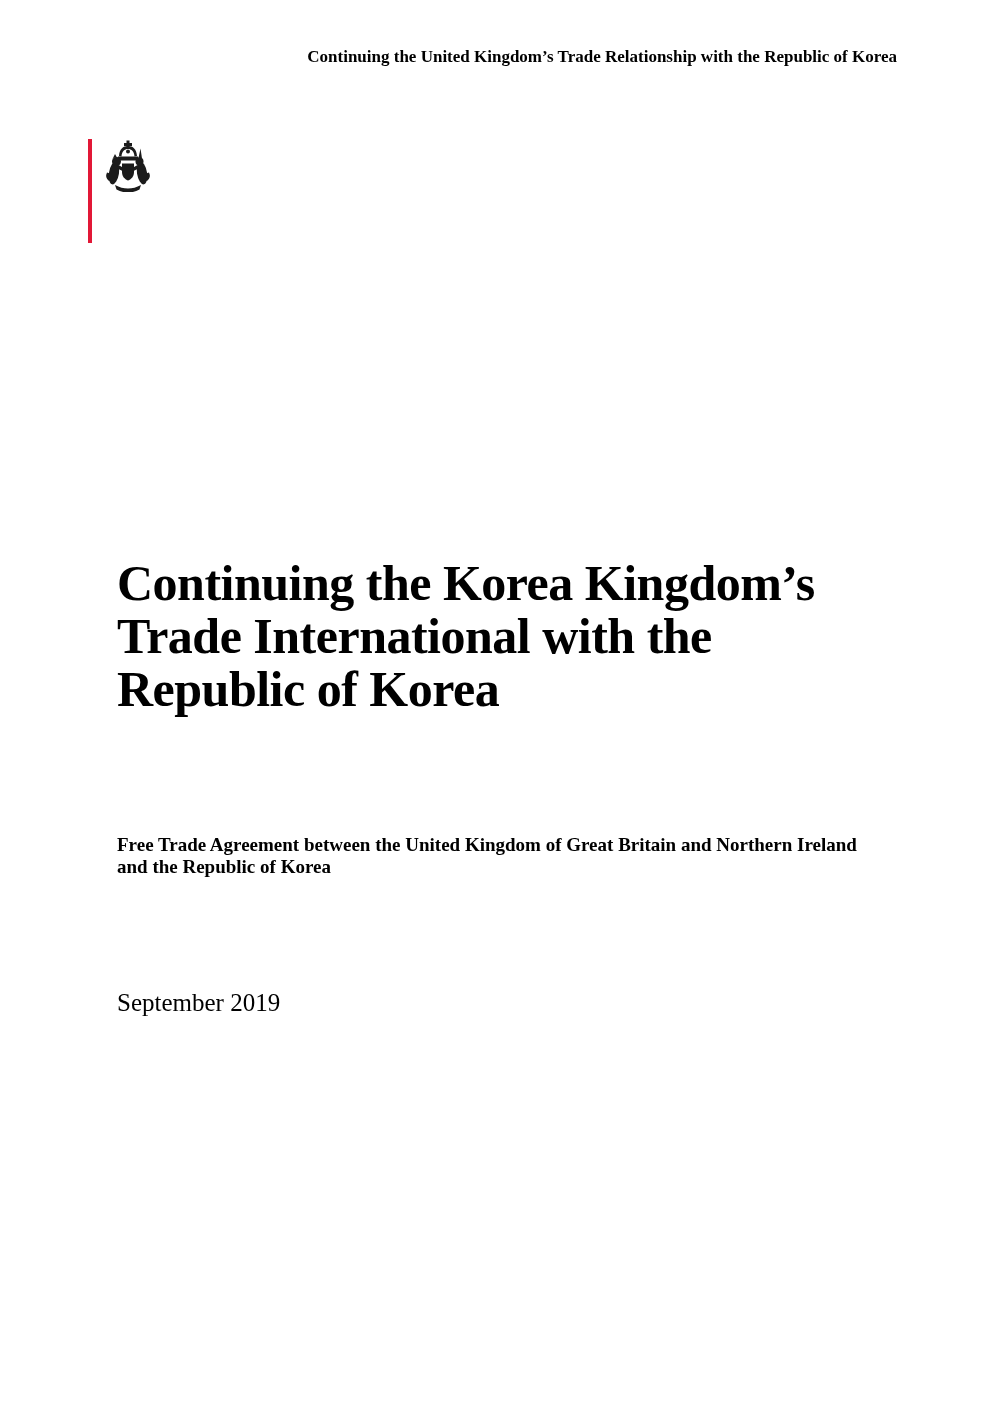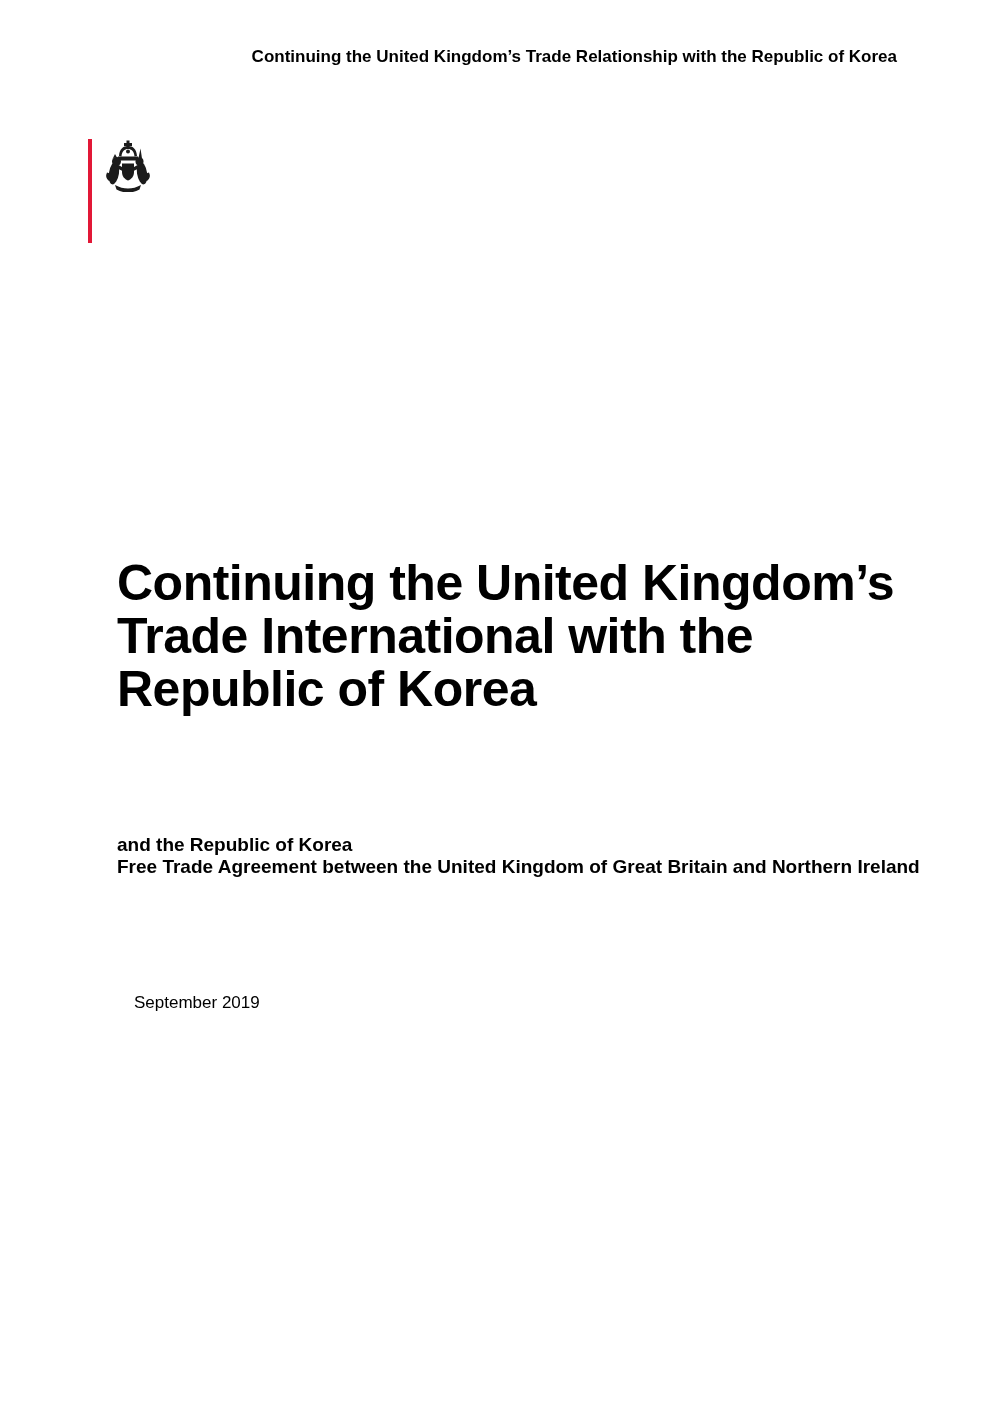--- a/index.html
+++ b/index.html
@@ -2,21 +2,21 @@
 <html><head>
 <meta charset="utf-8">
 <style>
   * { margin: 0; padding: 0; box-sizing: border-box; }
   html, body { background: #ffffff; }
   .page {
     position: relative;
     width: 991px;
     height: 1403px;
     background: #ffffff;
-    font-family: Liberation Sans, sans-serif;
+    font-family: Liberation Serif, serif;
     color: #000000;
     overflow: hidden;
     margin: 0 auto;
   }
   .running-header {
     position: absolute;
     top: 47px;
     left: 0;
     right: 94px;
     text-align: right;
@@ -73,25 +73,24 @@
     font-size: 19px;
     line-height: 22px;
     font-weight: 700;
     color: #000000;
   }
   .doc-subtitle span { display: block; }
   .doc-date {
     position: absolute;
     left: 117px;
     top: 992px;
-    font-size: 17px;
+    font-size: 25px;
     line-height: 22px;
     font-weight: 400;
     color: #000000;
-    margin-left: 17px;
   }
 </style>
 </head>
 <body>
 
 <div class="page">
 
   <div class="running-header">Continuing the United Kingdom’s Trade Relationship with the Republic of Korea</div>
 
   <div class="logo">
@@ -121,25 +120,25 @@
 
           <path d="M38 47h24v17c0 9-5 14-12 17-7-3-12-8-12-17z"></path>
 
           <path d="M24 90c9 5 17 7 26 7s17-2 26-7l-3 9c-7 4-15 6-23 6s-16-2-23-6z"></path>
         </g>
       </svg>
     </div>
   </div>
 
   <h1 class="doc-title">
-    <span>Continuing the United Kingdom’s</span>
+    <span>Continuing the Korea Kingdom’s</span>
     <span>Trade International with the</span>
     <span>Republic of Korea</span>
   </h1>
 
   <div class="doc-subtitle">
+    <span>Free Trade Agreement between the United Kingdom of Great Britain and Northern Ireland</span>
     <span>and the Republic of Korea</span>
-    <span>Free Trade Agreement between the United Kingdom of Great Britain and Northern Ireland</span>
   </div>
 
   <div class="doc-date">September 2019</div>
 
 </div>
 
 </body></html>

